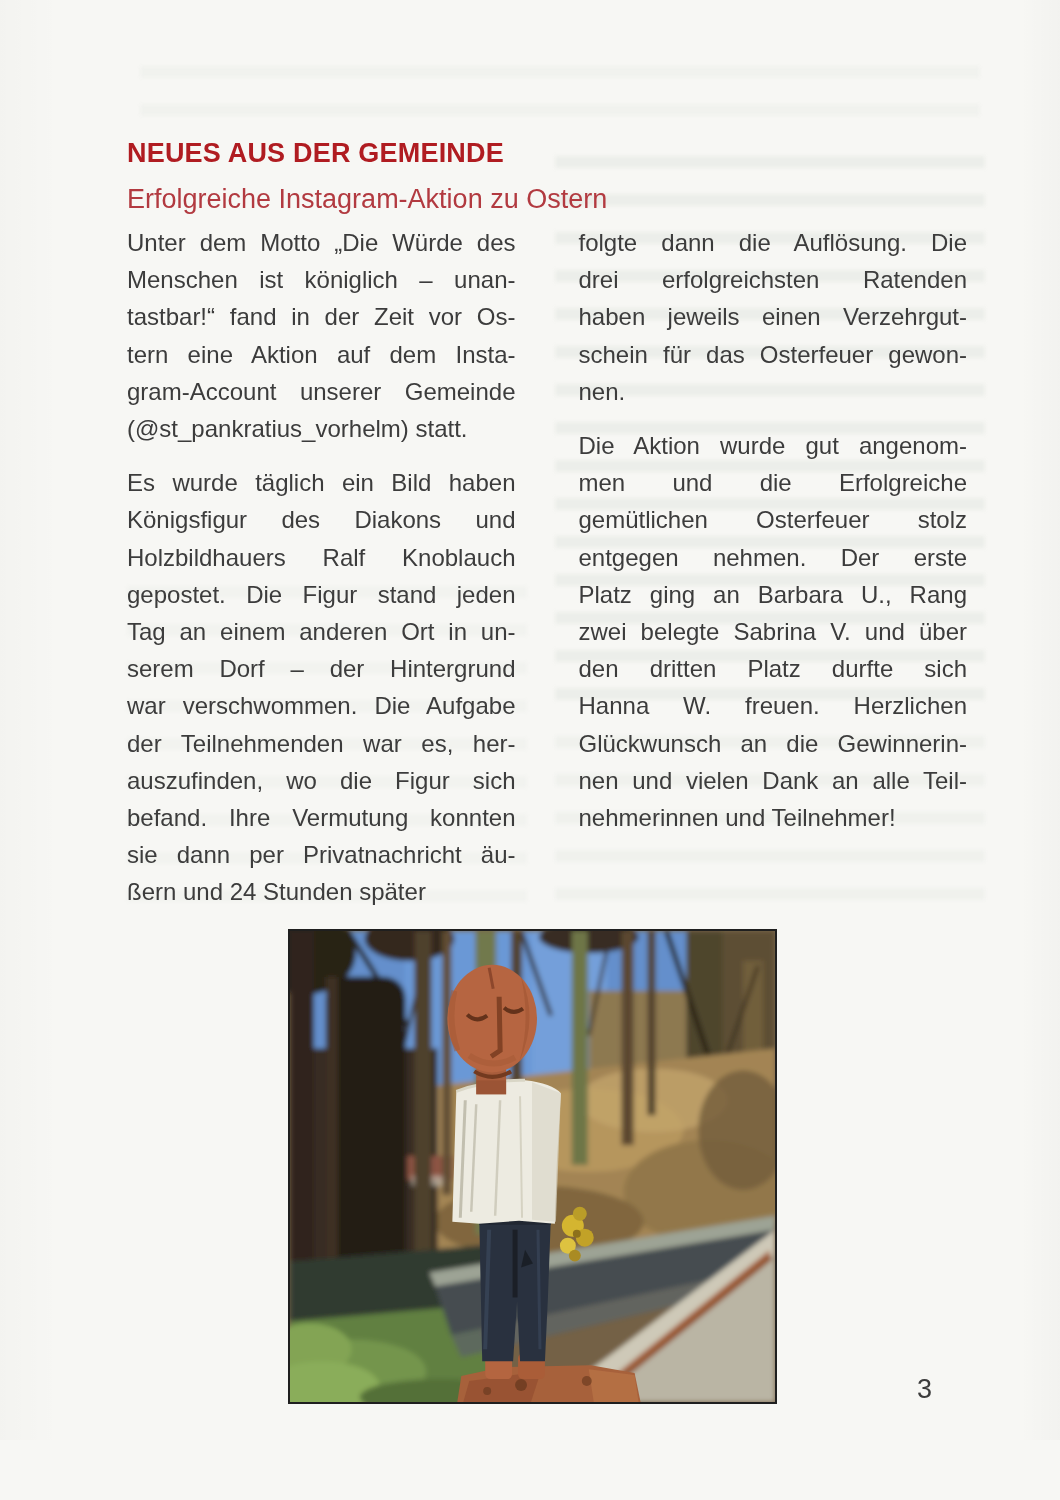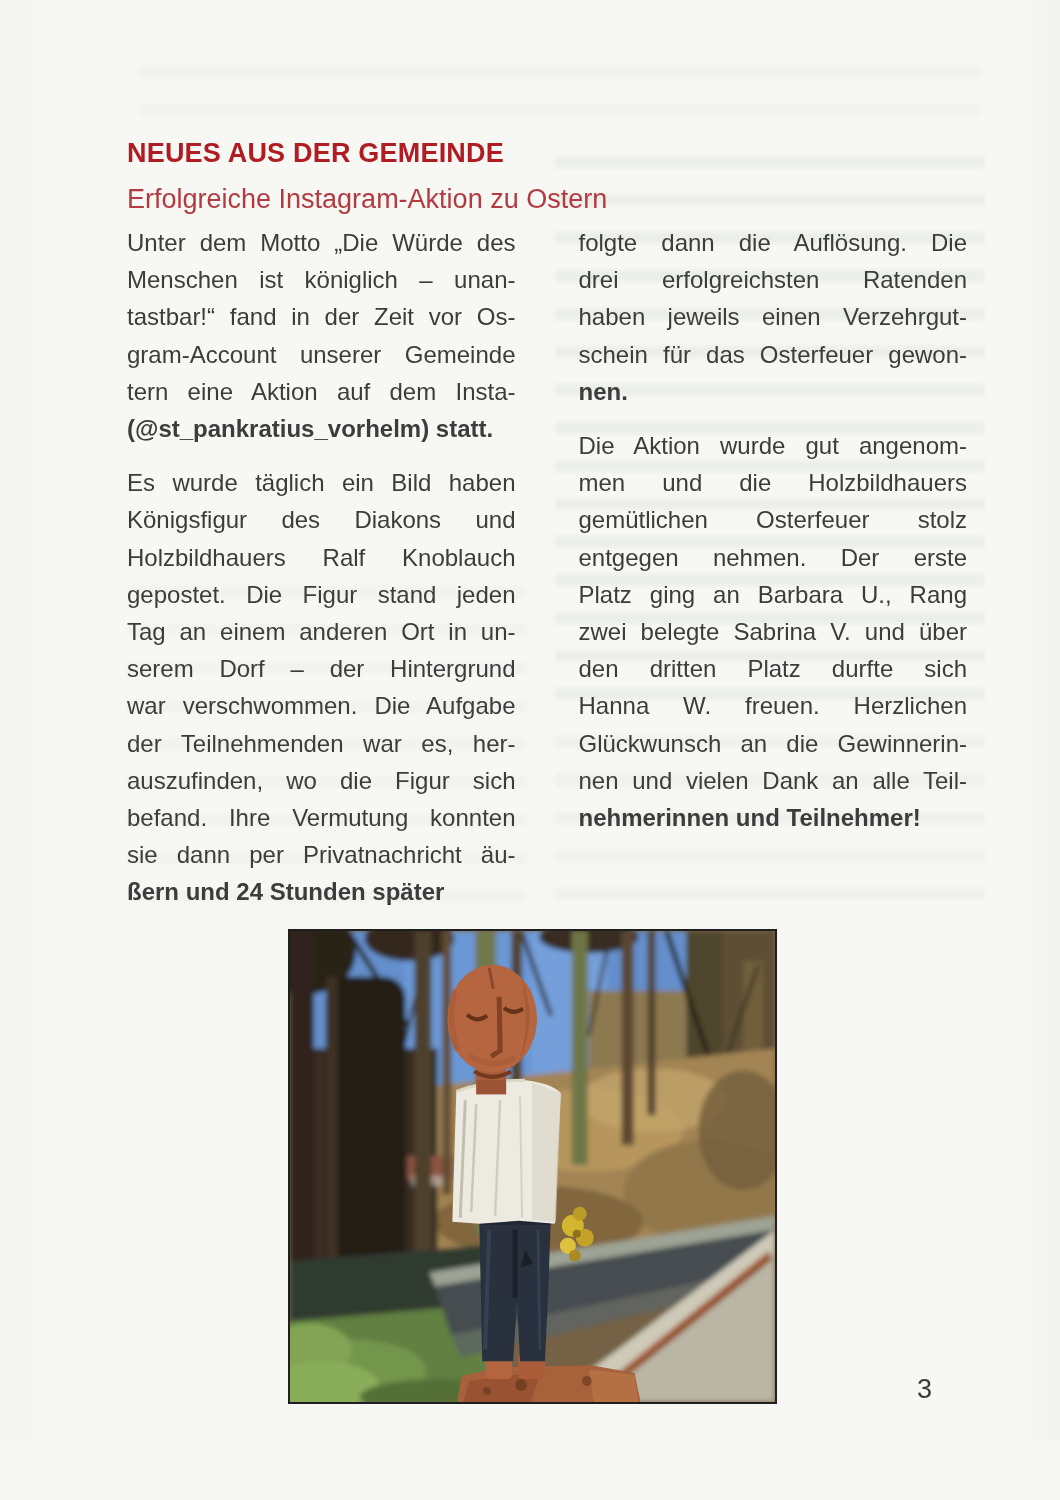--- a/index.html
+++ b/index.html
@@ -44,21 +44,21 @@
     color:var(--body-color,#3c3c3c);
     font-size:24px;line-height:37.2px;font-weight:400;
   }
   .col{width:400px;}
   .para{margin:0 0 17px 0;}
   .line{
     text-align:justify;
     text-align-last:justify;
     white-space:normal;
   }
-  .line.last{text-align-last:left;font-weight:bold;}
+  .line.last{text-align-last:left;}
 
   .photo-frame{
     position:absolute;left:288px;top:929px;width:489px;height:475px;
     margin:0;box-sizing:border-box;
     border:2px solid var(--photo-border,#1f1f1f);
     background:#7a6448;
   }
   .photo-frame svg{display:block;width:100%;height:100%;}
 
   .page-number{
@@ -78,22 +78,22 @@
 
   <h1 class="section-title">NEUES AUS DER GEMEINDE</h1>
   <h2 class="headline">Erfolgreiche Instagram-Aktion zu Ostern</h2>
 
   <div class="columns">
     <div class="col">
         <div class="para">
           <div class="line">Unter dem Motto „Die Würde des</div>
           <div class="line">Menschen ist königlich – unan-</div>
           <div class="line">tastbar!“ fand in der Zeit vor Os-</div>
+          <div class="line">tern eine Aktion auf dem Insta-</div>
           <div class="line">gram-Account unserer Gemeinde</div>
-          <div class="line">tern eine Aktion auf dem Insta-</div>
           <div class="line last">(@st_pankratius_vorhelm) statt.</div>
         </div>
         <div class="para">
           <div class="line">Es wurde täglich ein Bild haben</div>
           <div class="line">Königsfigur des Diakons und</div>
           <div class="line">Holzbildhauers Ralf Knoblauch</div>
           <div class="line">gepostet. Die Figur stand jeden</div>
           <div class="line">Tag an einem anderen Ort in un-</div>
           <div class="line">serem Dorf – der Hintergrund</div>
           <div class="line">war verschwommen. Die Aufgabe</div>
@@ -107,21 +107,21 @@
     <div class="col">
         <div class="para">
           <div class="line">folgte dann die Auflösung. Die</div>
           <div class="line">drei erfolgreichsten Ratenden</div>
           <div class="line">haben jeweils einen Verzehrgut-</div>
           <div class="line">schein für das Osterfeuer gewon-</div>
           <div class="line last">nen.</div>
         </div>
         <div class="para">
           <div class="line">Die Aktion wurde gut angenom-</div>
-          <div class="line">men und die Holzbildhauers</div>
+          <div class="line">men und die Erfolgreiche</div>
           <div class="line">gemütlichen Osterfeuer stolz</div>
           <div class="line">entgegen nehmen. Der erste</div>
           <div class="line">Platz ging an Barbara U., Rang</div>
           <div class="line">zwei belegte Sabrina V. und über</div>
           <div class="line">den dritten Platz durfte sich</div>
           <div class="line">Hanna W. freuen. Herzlichen</div>
           <div class="line">Glückwunsch an die Gewinnerin-</div>
           <div class="line">nen und vielen Dank an alle Teil-</div>
           <div class="line last">nehmerinnen und Teilnehmer!</div>
         </div>

